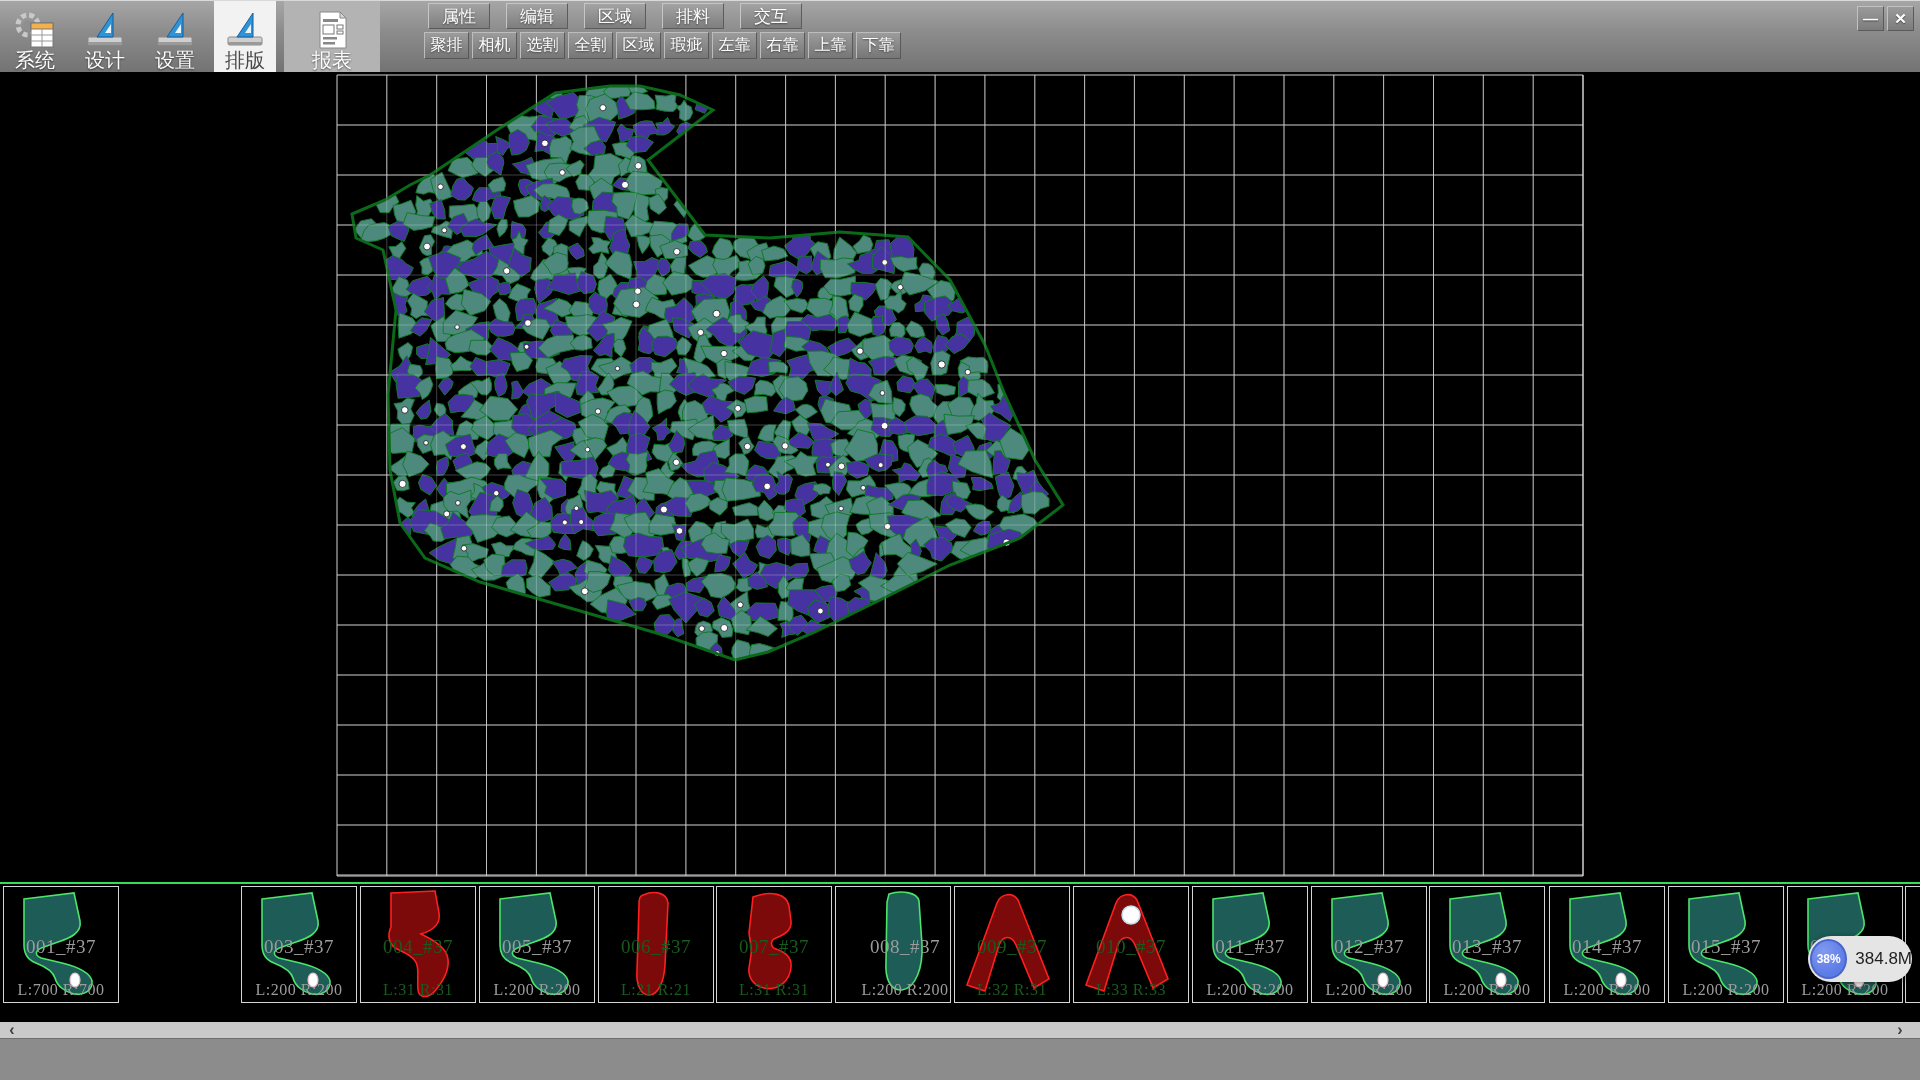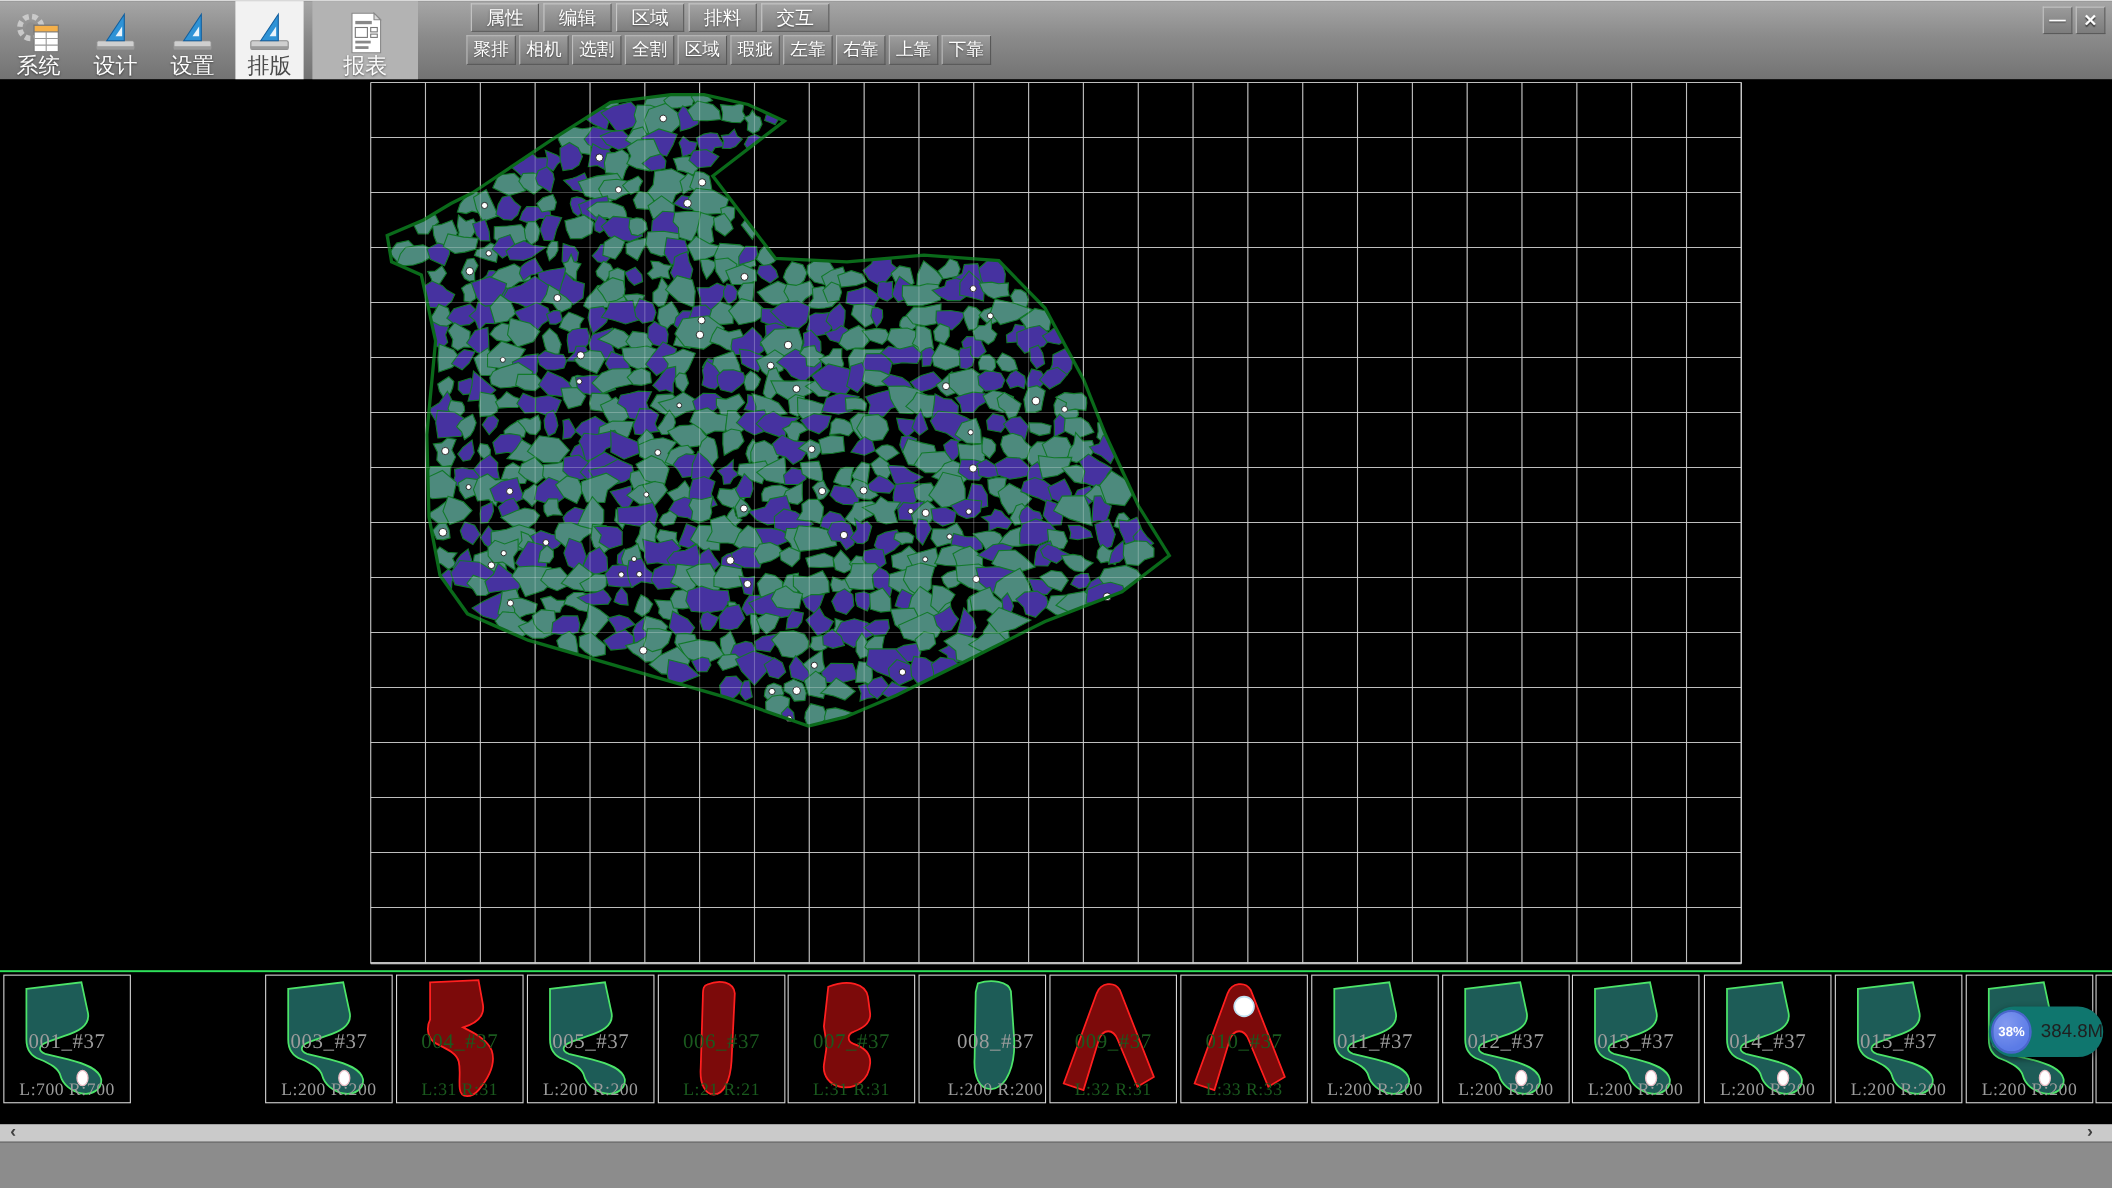--- a/index.html
+++ b/index.html
@@ -12,21 +12,21 @@
           border-top:1px solid #d9d9d9;box-sizing:border-box;z-index:20;}
   .nav{position:absolute;left:4px;top:0;height:71px;display:flex;}
   .nav-item{width:62px;height:71px;margin-right:8px;display:flex;flex-direction:column;
             align-items:center;justify-content:flex-end;padding-bottom:3px;box-sizing:border-box;cursor:default;}
   .nav-item .nav-label{font-size:20px;color:#fdfdfd;text-shadow:0 1px 2px rgba(0,0,0,.55);line-height:17px;}
   .nav-item.selected{background:#f2f2f2;}
   .nav-item.selected .nav-label{color:#4a4a4a;text-shadow:none;}
   .nav-item.lighter{background:#b3b3b3;width:96px;}
   .nav-icon{width:44px;height:42px;display:block;}
 
-  .menubar{position:absolute;left:428px;top:2px;display:flex;gap:4px;}
+  .menubar{position:absolute;left:428px;top:2px;display:flex;gap:16px;}
   .menubar .mbtn{width:62px;height:26px;font-size:17px;color:#fff;text-shadow:0 1px 2px rgba(0,0,0,.5);
       background:linear-gradient(#a3a3a3,#7e7e7e);border:1px solid;border-color:#c6c6c6 #5c5c5c #5c5c5c #c6c6c6;
       display:flex;align-items:center;justify-content:center;box-sizing:border-box;cursor:default;}
   .toolbar2{position:absolute;left:424px;top:31px;display:flex;gap:3px;}
   .toolbar2 .tbtn{width:45px;height:27px;font-size:16px;color:#fff;text-shadow:0 1px 2px rgba(0,0,0,.5);
       background:linear-gradient(#9c9c9c,#767676);border:1px solid;border-color:#bdbdbd #585858 #585858 #bdbdbd;
       display:flex;align-items:center;justify-content:center;box-sizing:border-box;cursor:default;}
 
   .winctl{position:absolute;right:6px;top:5px;display:flex;gap:3px;}
   .winbtn{width:27px;height:25px;display:flex;align-items:center;justify-content:center;
@@ -45,21 +45,21 @@
   .plr{font-family:"Liberation Serif",serif;font-size:16px;letter-spacing:.5px;}
 
   
   .hscroll{position:absolute;left:0;top:1022px;width:1920px;height:16px;background:#cacaca;z-index:6;}
   .hs-arrow{position:absolute;top:0;width:20px;height:16px;display:flex;align-items:center;justify-content:center;
             color:#3f3f3f;font-size:16px;font-weight:bold;line-height:14px;cursor:default;}
   .hs-left{left:2px;} .hs-right{right:10px;}
   .statusbar{position:absolute;left:0;top:1038px;width:1920px;height:42px;background:#8c8c8c;border-top:1px solid #6f6f6f;box-sizing:border-box;z-index:6;}
 
   
-  .badge{position:absolute;left:1808px;top:915px;width:104px;height:46px;background:#0f766e;border-radius:23px;
+  .badge{position:absolute;left:1808px;top:936px;width:104px;height:46px;background:#e5e5e5;border-radius:23px;
          box-shadow:0 2px 6px rgba(0,0,0,.45);display:flex;align-items:center;z-index:30;}
   .badge-circle{width:40px;height:40px;margin-left:2px;border-radius:50%;
          background:radial-gradient(circle at 35% 30%,#8299f0,#5b7be6 70%);
          border:2px solid #4a66cc;display:flex;align-items:center;justify-content:center;box-sizing:border-box;}
   .badge-circle span{color:#fff;font-size:12px;font-weight:bold;}
   .badge-label{margin-left:8px;color:#1f1f1f;font-size:17px;}
 </style>
 </head>
 <body>
 

